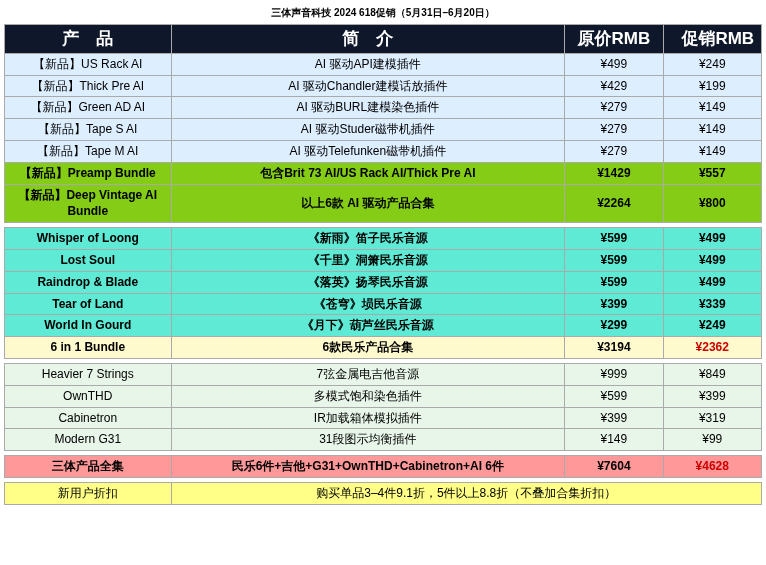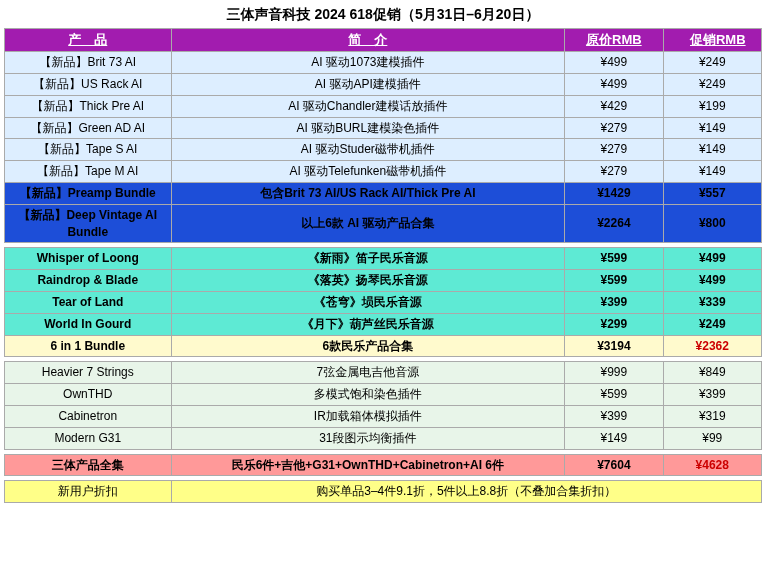--- a/index.html
+++ b/index.html
@@ -9,21 +9,21 @@
       background: #fff;
       width: 766px;
       min-height: 565px;
     }
     .page-wrapper {
       width: 766px;
       padding: 6px 4px 8px 4px;
     }
     .page-title {
       text-align: center;
-      font-size: 14px;
+      font-size: 10px;
       font-weight: bold;
       color: #000;
       margin-bottom: 4px;
     }
     table {
       width: 100%;
       border-collapse: collapse;
     }
     th, td {
       border: 1px solid #aaa;
@@ -31,32 +31,31 @@
       text-align: center;
       line-height: 1.4;
     }
     .col-product { width: 22%; }
     .col-desc { width: 52%; }
     .col-orig { width: 13%; }
     .col-sale { width: 13%; padding-left: 15px; }
 
     
     .header-row th {
-      background: #a21caf;
+      background: #0f172a;
       color: #fff;
       font-weight: bold;
-      font-size: 13px;
-      text-decoration: underline;
+      font-size: 17px;
     }
 
     
     .row-blue td { background: #ddeeff; }
 
     
-    .row-bundle td { background: #1d4ed8; font-weight: bold; }
+    .row-bundle td { background: #84cc16; font-weight: bold; }
 
     
     .row-yellow td { background: #5eead4; font-weight: bold; }
 
     
     .row-6in1 td { background: #fffacd; font-weight: bold; }
 
     
     .row-green td { background: #e8f5e9; }
 
@@ -77,26 +76,20 @@
   <table>
     <thead>
       <tr class="header-row">
         <th class="col-product">产　品</th>
         <th class="col-desc">简　介</th>
         <th class="col-orig">原价RMB</th>
         <th class="col-sale">促销RMB</th>
       </tr>
     </thead>
     <tbody id="table-body">
-    <tr class="row-blue">
-          <td>【新品】Brit 73 AI</td>
-          <td>AI 驱动1073建模插件</td>
-          <td>¥499</td>
-          <td>¥249</td>
-        </tr>
         <tr class="row-blue">
           <td>【新品】US Rack AI</td>
           <td>AI 驱动API建模插件</td>
           <td>¥499</td>
           <td>¥249</td>
         </tr>
         <tr class="row-blue">
           <td>【新品】Thick Pre AI</td>
           <td>AI 驱动Chandler建模话放插件</td>
           <td>¥429</td>
@@ -135,20 +128,26 @@
         <tr>
           <td colspan="4" style="height: 3px; background: rgb(255, 255, 255); border: none;"></td>
         </tr>
         <tr class="row-yellow">
           <td>Whisper of Loong</td>
           <td>《新雨》笛子民乐音源</td>
           <td>¥599</td>
           <td>¥499</td>
         </tr>
         <tr class="row-yellow">
+          <td>Lost Soul</td>
+          <td>《千里》洞箫民乐音源</td>
+          <td>¥599</td>
+          <td>¥499</td>
+        </tr>
+        <tr class="row-yellow">
           <td>Raindrop &amp; Blade</td>
           <td>《落英》扬琴民乐音源</td>
           <td>¥599</td>
           <td>¥499</td>
         </tr>
         <tr class="row-yellow">
           <td>Tear of Land</td>
           <td>《苍穹》埙民乐音源</td>
           <td>¥399</td>
           <td>¥339</td>

